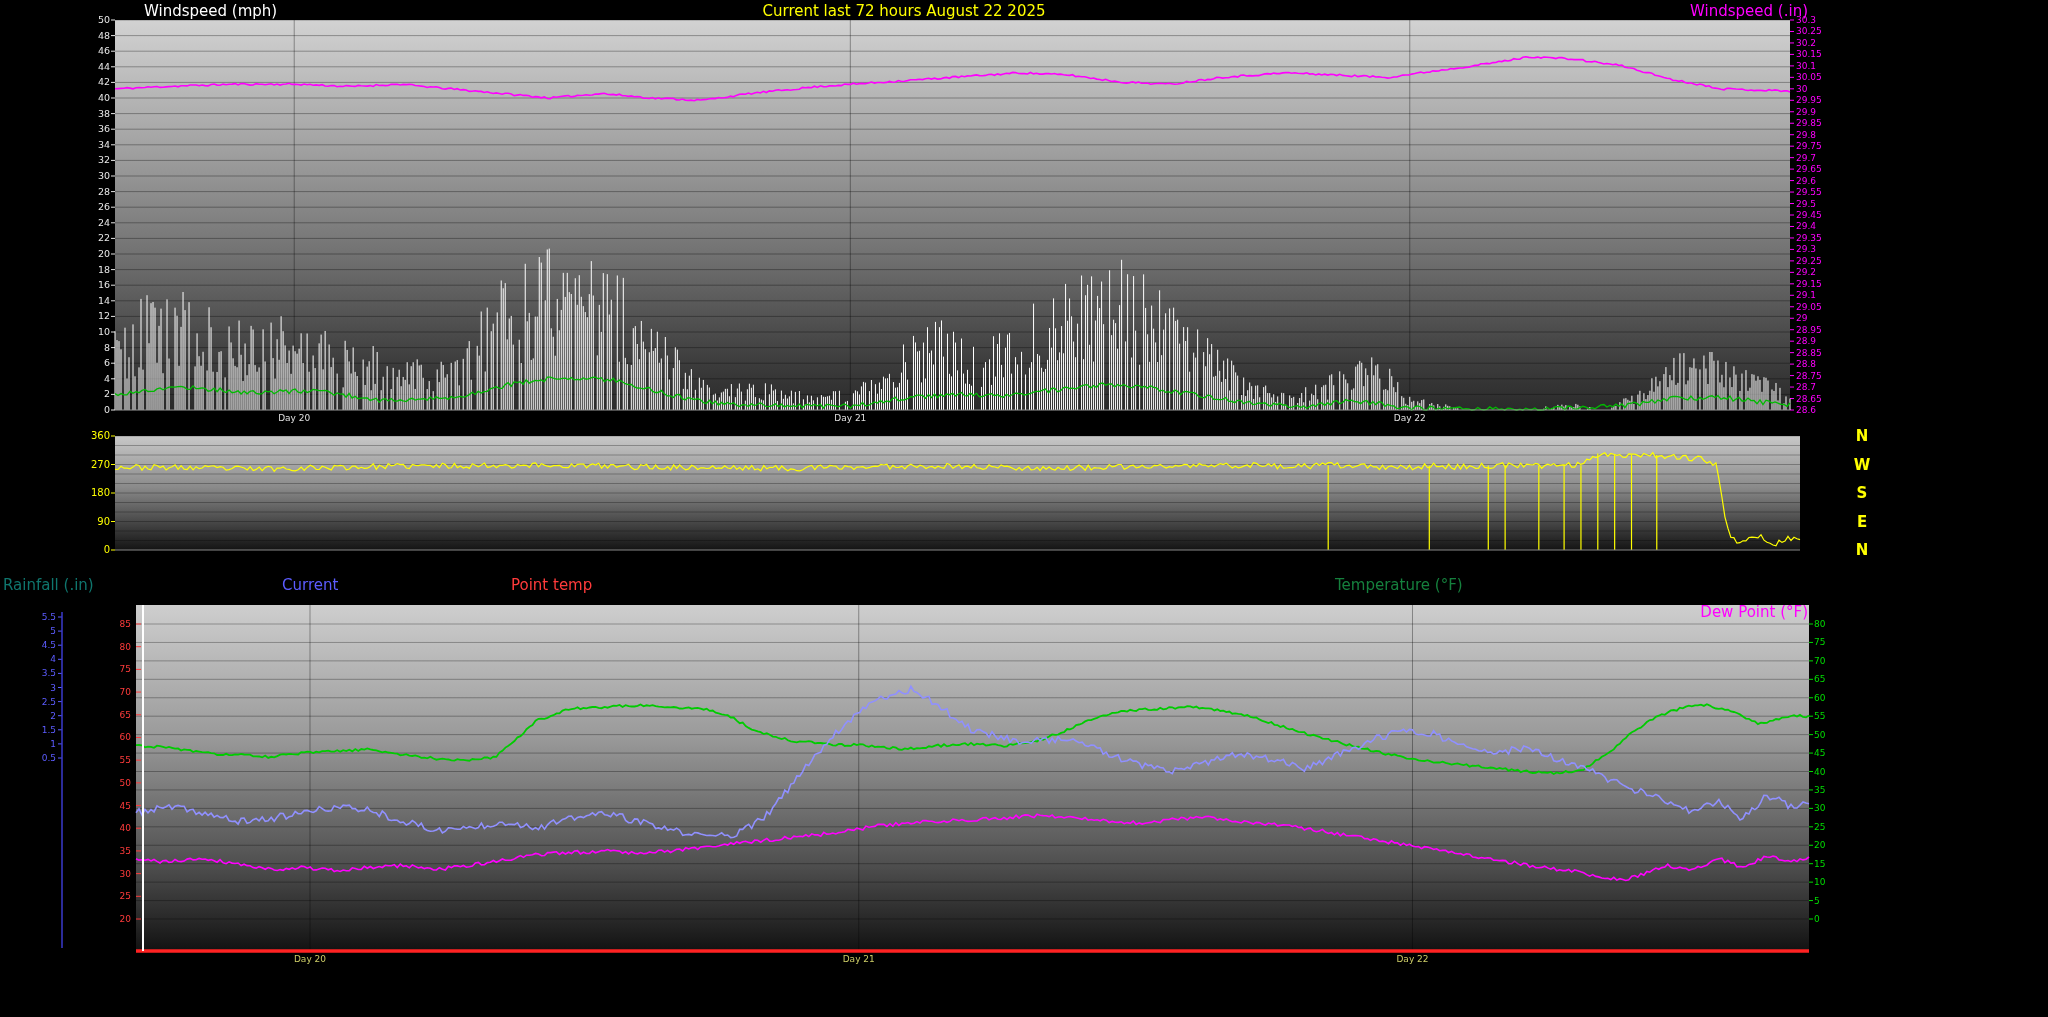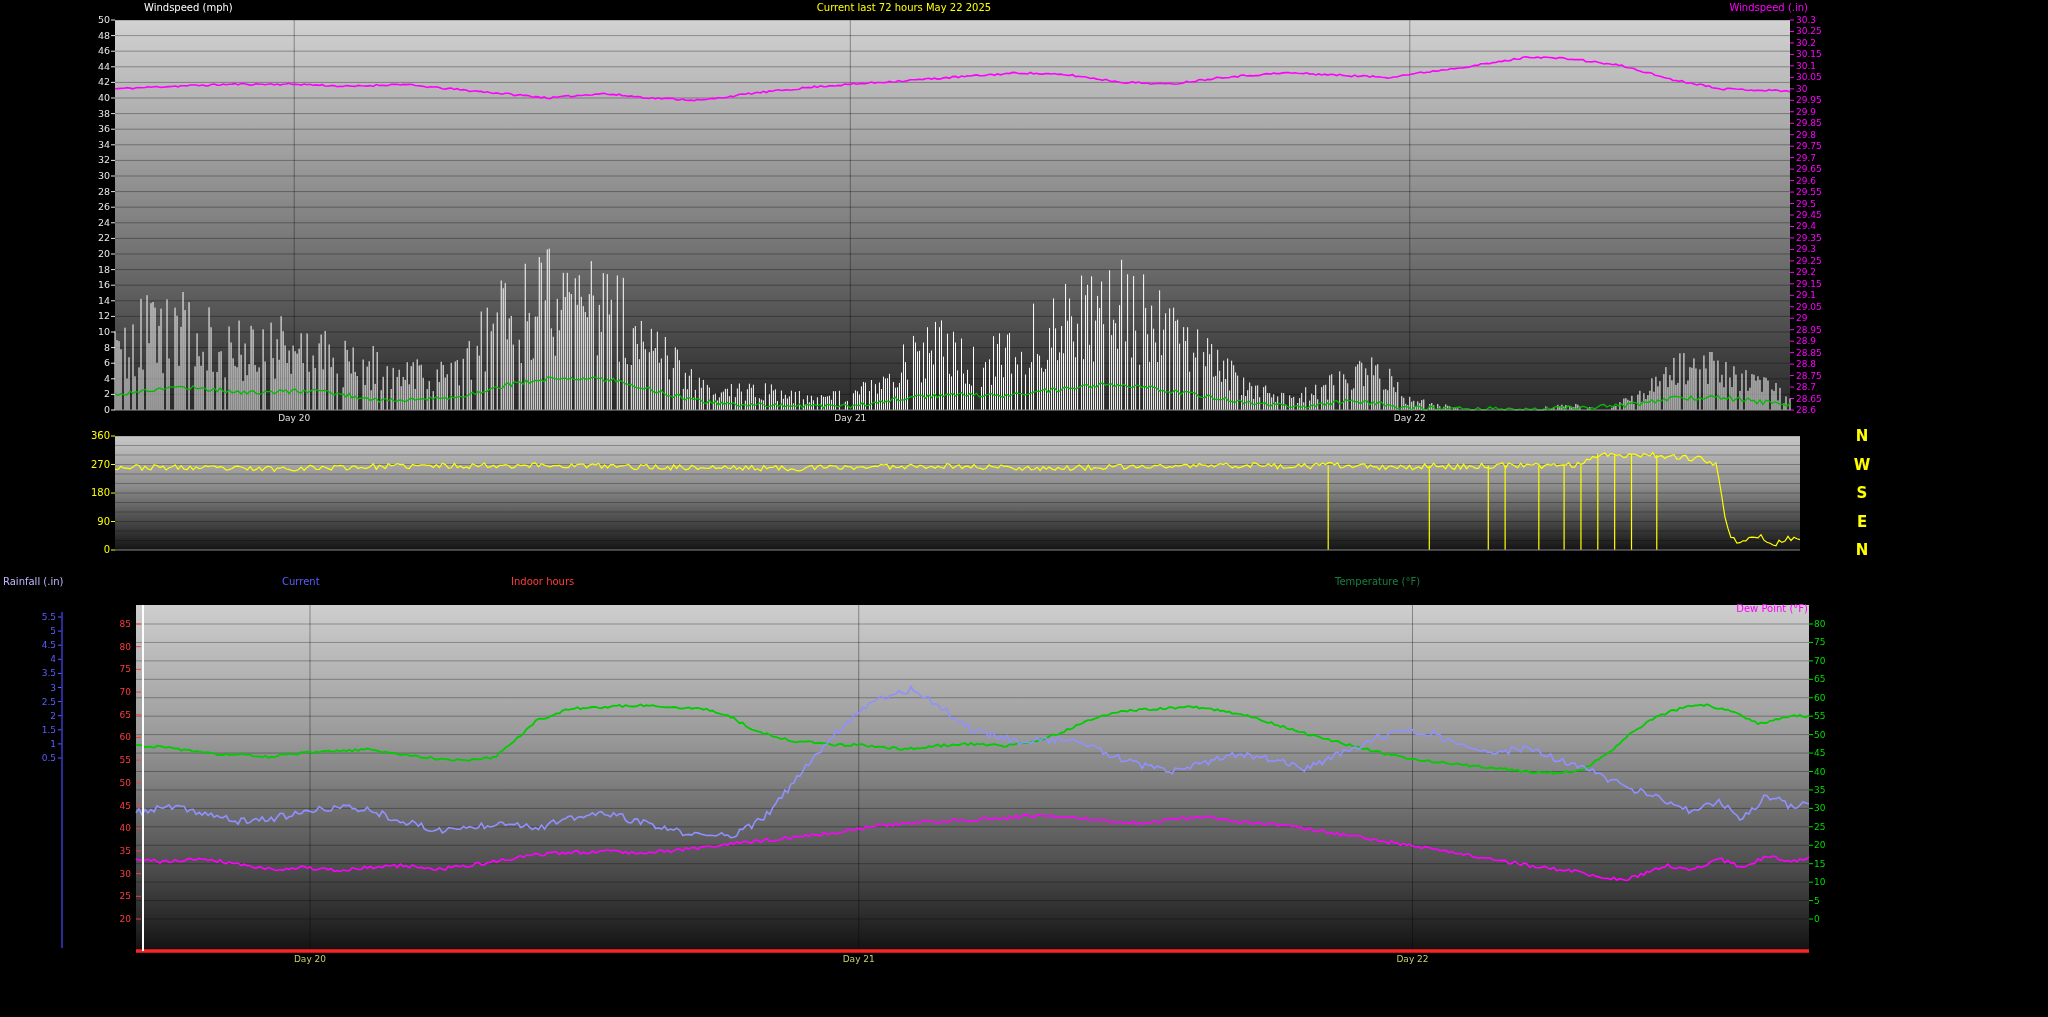--- a/index.html
+++ b/index.html
@@ -1,18 +1,18 @@
 <!DOCTYPE html>
 <html><head>
 <meta charset="utf-8">
 <style>
   html,body{margin:0;padding:0;background:#000;}
   .stage{position:relative;width:2048px;height:1017px;background:#000;overflow:hidden;
          font-family:"DejaVu Sans",sans-serif;}
-  .lbl{position:absolute;font-size:10px;white-space:nowrap;}
+  .lbl{position:absolute;font-size:15px;white-space:nowrap;}
   .lbl.center{transform:translateX(-50%);}
   svg{position:absolute;left:0;top:0;}
 </style>
 </head>
 <body>
 
 <div class="stage">
   <svg id="chartsvg" width="2048" height="1017">
       <defs>
         <linearGradient id="g_wind_baro" x1="0" y1="0" x2="0" y2="1">
@@ -989,21 +989,21 @@
       <line x1="62" y1="612" x2="62" y2="948" stroke="#3a3acc" stroke-width="1.5"></line>
       <polyline points="136.0,745.2 139.0,745.0 142.0,745.4 145.0,747.3 148.0,746.6 151.0,746.9 154.0,747.8 157.0,745.7 160.0,746.2 163.0,746.8 166.0,747.8 169.0,746.9 172.0,747.8 175.0,748.7 178.1,748.4 181.1,750.6 184.1,749.4 187.1,749.8 190.1,750.0 193.1,752.0 196.1,751.0 199.1,751.6 202.1,752.2 205.1,752.4 208.1,752.2 211.1,753.1 214.1,753.3 217.1,755.0 220.1,754.9 223.1,755.0 226.1,753.8 229.1,755.1 232.1,755.2 235.1,754.4 238.1,754.6 241.1,753.9 244.1,754.5 247.1,754.6 250.1,754.7 253.1,756.3 256.1,756.3 259.1,756.5 262.2,757.4 265.2,755.6 268.2,757.9 271.2,756.8 274.2,757.4 277.2,756.1 280.2,754.6 283.2,754.1 286.2,754.5 289.2,753.8 292.2,754.2 295.2,754.3 298.2,754.5 301.2,752.1 304.2,752.4 307.2,751.7 310.2,751.9 313.2,753.1 316.2,751.6 319.2,752.4 322.2,751.1 325.2,751.1 328.2,750.6 331.2,751.6 334.2,751.7 337.2,750.3 340.2,751.7 343.2,750.1 346.3,751.0 349.3,749.7 352.3,751.4 355.3,749.1 358.3,750.9 361.3,749.0 364.3,749.6 367.3,748.4 370.3,749.4 373.3,750.0 376.3,750.4 379.3,751.3 382.3,752.4 385.3,751.6 388.3,752.5 391.3,752.8 394.3,753.4 397.3,753.7 400.3,755.2 403.3,754.8 406.3,754.2 409.3,755.6 412.3,756.0 415.3,755.4 418.3,756.3 421.3,757.8 424.3,757.6 427.3,758.3 430.4,756.8 433.4,758.5 436.4,759.7 439.4,759.1 442.4,758.6 445.4,759.2 448.4,759.5 451.4,760.4 454.4,760.6 457.4,759.2 460.4,759.9 463.4,759.9 466.4,760.3 469.4,760.7 472.4,759.0 475.4,759.4 478.4,759.4 481.4,759.2 484.4,757.3 487.4,757.5 490.4,758.8 493.4,756.6 496.4,756.9 499.4,752.6 502.4,750.8 505.4,747.6 508.4,745.8 511.4,743.5 514.5,741.0 517.5,737.3 520.5,736.1 523.5,733.5 526.5,729.2 529.5,726.7 532.5,725.0 535.5,720.7 538.5,718.8 541.5,718.6 544.5,718.8 547.5,717.8 550.5,716.2 553.5,715.2 556.5,713.4 559.5,713.4 562.5,710.6 565.5,709.4 568.5,709.9 571.5,709.2 574.5,708.7 577.5,707.2 580.5,709.2 583.5,708.0 586.5,708.3 589.5,707.5 592.5,707.0 595.5,706.8 598.6,707.8 601.6,708.2 604.6,706.9 607.6,707.7 610.6,706.7 613.6,705.6 616.6,705.9 619.6,704.9 622.6,707.0 625.6,705.2 628.6,706.2 631.6,706.5 634.6,706.5 637.6,705.9 640.6,704.5 643.6,706.3 646.6,705.3 649.6,705.9 652.6,705.1 655.6,706.1 658.6,706.7 661.6,706.8 664.6,707.4 667.6,707.2 670.6,707.3 673.6,707.0 676.6,707.5 679.6,708.5 682.7,708.6 685.7,707.8 688.7,707.5 691.7,708.7 694.7,708.2 697.7,707.8 700.7,708.6 703.7,709.7 706.7,708.7 709.7,710.9 712.7,710.5 715.7,712.7 718.7,713.4 721.7,714.3 724.7,714.8 727.7,715.2 730.7,717.5 733.7,717.5 736.7,720.6 739.7,723.2 742.7,722.5 745.7,726.0 748.7,727.9 751.7,729.6 754.7,730.3 757.7,731.4 760.7,732.2 763.8,734.1 766.8,733.2 769.8,734.8 772.8,736.6 775.8,736.8 778.8,738.2 781.8,739.0 784.8,737.9 787.8,740.3 790.8,741.4 793.8,741.8 796.8,742.3 799.8,741.3 802.8,741.6 805.8,741.6 808.8,741.2 811.8,741.7 814.8,743.4 817.8,743.0 820.8,743.0 823.8,743.5 826.8,743.4 829.8,744.1 832.8,745.4 835.8,745.6 838.8,744.0 841.8,743.9 844.8,746.0 847.9,745.6 850.9,745.9 853.9,743.8 856.9,745.0 859.9,744.1 862.9,744.3 865.9,746.0 868.9,746.8 871.9,745.5 874.9,747.1 877.9,746.6 880.9,746.9 883.9,746.6 886.9,748.5 889.9,748.8 892.9,746.9 895.9,747.7 898.9,749.5 901.9,749.8 904.9,748.4 907.9,749.1 910.9,747.6 913.9,749.2 916.9,748.2 919.9,748.4 922.9,747.9 925.9,748.0 928.9,746.3 932.0,746.9 935.0,745.6 938.0,744.6 941.0,746.8 944.0,744.2 947.0,746.4 950.0,745.7 953.0,744.5 956.0,745.2 959.0,745.0 962.0,743.8 965.0,743.2 968.0,745.2 971.0,742.9 974.0,745.2 977.0,743.6 980.0,744.3 983.0,743.7 986.0,745.6 989.0,745.0 992.0,744.3 995.0,744.2 998.0,745.2 1001.0,745.7 1004.0,746.8 1007.0,746.3 1010.0,743.9 1013.0,744.8 1016.1,743.9 1019.1,742.9 1022.1,743.3 1025.1,743.0 1028.1,742.6 1031.1,742.2 1034.1,740.9 1037.1,741.5 1040.1,739.0 1043.1,739.7 1046.1,738.1 1049.1,736.6 1052.1,734.4 1055.1,734.9 1058.1,734.6 1061.1,732.9 1064.1,732.1 1067.1,729.0 1070.1,729.3 1073.1,728.1 1076.1,725.0 1079.1,724.5 1082.1,723.5 1085.1,721.4 1088.1,720.2 1091.1,720.1 1094.1,718.8 1097.1,717.9 1100.2,716.3 1103.2,715.5 1106.2,715.5 1109.2,714.5 1112.2,712.9 1115.2,712.8 1118.2,712.3 1121.2,710.9 1124.2,711.0 1127.2,711.6 1130.2,709.8 1133.2,710.7 1136.2,711.0 1139.2,709.1 1142.2,709.1 1145.2,708.4 1148.2,709.8 1151.2,710.1 1154.2,709.5 1157.2,709.8 1160.2,707.7 1163.2,709.4 1166.2,708.9 1169.2,707.1 1172.2,707.3 1175.2,708.8 1178.2,707.5 1181.2,707.2 1184.3,707.4 1187.3,706.1 1190.3,706.3 1193.3,707.6 1196.3,706.6 1199.3,708.5 1202.3,707.8 1205.3,708.4 1208.3,708.3 1211.3,708.6 1214.3,710.4 1217.3,709.3 1220.3,711.0 1223.3,710.6 1226.3,712.1 1229.3,711.5 1232.3,713.7 1235.3,713.4 1238.3,713.9 1241.3,714.1 1244.3,715.8 1247.3,715.0 1250.3,716.8 1253.3,717.6 1256.3,717.4 1259.3,719.4 1262.3,720.8 1265.4,721.8 1268.4,723.0 1271.4,722.0 1274.4,724.8 1277.4,725.1 1280.4,727.1 1283.4,725.8 1286.4,728.3 1289.4,729.3 1292.4,728.9 1295.4,730.7 1298.4,731.9 1301.4,732.1 1304.4,732.2 1307.4,735.1 1310.4,735.6 1313.4,734.8 1316.4,735.9 1319.4,736.8 1322.4,738.6 1325.4,738.9 1328.4,738.8 1331.4,741.4 1334.4,741.2 1337.4,741.0 1340.4,742.6 1343.4,744.2 1346.4,745.5 1349.5,744.1 1352.5,746.2 1355.5,747.0 1358.5,746.6 1361.5,748.7 1364.5,748.8 1367.5,748.5 1370.5,751.2 1373.5,751.5 1376.5,750.8 1379.5,751.3 1382.5,753.6 1385.5,754.8 1388.5,753.7 1391.5,755.3 1394.5,754.3 1397.5,755.6 1400.5,756.2 1403.5,757.2 1406.5,758.6 1409.5,758.9 1412.5,758.7 1415.5,759.1 1418.5,760.3 1421.5,760.8 1424.5,761.0 1427.5,760.2 1430.5,761.4 1433.6,762.6 1436.6,762.5 1439.6,762.5 1442.6,761.6 1445.6,762.8 1448.6,763.6 1451.6,764.6 1454.6,763.8 1457.6,763.4 1460.6,764.4 1463.6,765.1 1466.6,764.2 1469.6,766.7 1472.6,765.7 1475.6,765.8 1478.6,765.4 1481.6,767.4 1484.6,767.8 1487.6,768.1 1490.6,767.5 1493.6,767.9 1496.6,769.0 1499.6,768.0 1502.6,768.8 1505.6,768.2 1508.6,770.8 1511.6,769.2 1514.6,770.6 1517.7,769.8 1520.7,772.3 1523.7,771.0 1526.7,770.5 1529.7,772.5 1532.7,773.0 1535.7,772.8 1538.7,771.4 1541.7,772.6 1544.7,772.5 1547.7,772.9 1550.7,771.9 1553.7,774.0 1556.7,772.5 1559.7,773.4 1562.7,772.9 1565.7,771.1 1568.7,772.3 1571.7,772.4 1574.7,771.4 1577.7,770.4 1580.7,770.2 1583.7,770.0 1586.7,766.4 1589.7,766.0 1592.7,763.6 1595.7,760.2 1598.7,759.7 1601.8,756.8 1604.8,755.3 1607.8,753.3 1610.8,751.2 1613.8,749.4 1616.8,745.5 1619.8,743.9 1622.8,740.1 1625.8,738.1 1628.8,734.5 1631.8,732.2 1634.8,730.8 1637.8,728.7 1640.8,727.7 1643.8,725.1 1646.8,722.0 1649.8,720.1 1652.8,719.7 1655.8,716.8 1658.8,715.7 1661.8,714.1 1664.8,714.8 1667.8,712.5 1670.8,710.4 1673.8,710.0 1676.8,710.7 1679.8,707.7 1682.8,708.4 1685.9,706.6 1688.9,705.6 1691.9,706.3 1694.9,705.3 1697.9,705.3 1700.9,704.7 1703.9,705.9 1706.9,704.2 1709.9,705.6 1712.9,707.4 1715.9,708.5 1718.9,708.9 1721.9,708.4 1724.9,709.9 1727.9,709.6 1730.9,711.5 1733.9,712.0 1736.9,713.0 1739.9,714.4 1742.9,716.5 1745.9,718.6 1748.9,718.8 1751.9,721.0 1754.9,721.4 1757.9,724.1 1760.9,722.6 1763.9,723.0 1766.9,722.9 1770.0,720.8 1773.0,720.6 1776.0,719.0 1779.0,719.5 1782.0,717.6 1785.0,717.4 1788.0,717.2 1791.0,716.0 1794.0,715.2 1797.0,716.6 1800.0,714.9 1803.0,717.0 1806.0,717.4 1809.0,715.5" fill="none" stroke="#00cc00" stroke-width="1.8"></polyline>
       <polyline points="136.0,812.7 139.0,808.8 142.0,815.1 145.0,809.5 148.0,812.8 151.0,809.5 154.0,811.9 157.0,805.8 160.0,807.6 163.0,808.1 166.0,806.8 169.0,804.9 172.0,809.3 175.0,806.2 178.1,805.4 181.1,806.2 184.1,806.2 187.1,811.9 190.1,809.8 193.1,809.3 196.1,814.4 199.1,812.3 202.1,815.1 205.1,812.2 208.1,815.5 211.1,813.2 214.1,817.1 217.1,815.4 220.1,817.5 223.1,817.6 226.1,815.6 229.1,820.7 232.1,821.5 235.1,821.1 238.1,824.1 241.1,818.3 244.1,818.0 247.1,823.3 250.1,822.4 253.1,819.7 256.1,818.5 259.1,820.9 262.2,816.9 265.2,821.4 268.2,820.8 271.2,817.3 274.2,821.3 277.2,816.9 280.2,813.4 283.2,813.5 286.2,819.0 289.2,816.7 292.2,816.1 295.2,811.5 298.2,813.6 301.2,813.8 304.2,810.6 307.2,810.4 310.2,811.6 313.2,812.4 316.2,810.8 319.2,806.6 322.2,808.6 325.2,810.7 328.2,811.1 331.2,810.8 334.2,805.7 337.2,807.1 340.2,808.4 343.2,805.1 346.3,805.6 349.3,805.1 352.3,808.6 355.3,808.6 358.3,811.5 361.3,810.5 364.3,810.6 367.3,807.1 370.3,810.9 373.3,812.5 376.3,812.8 379.3,816.5 382.3,811.1 385.3,813.7 388.3,819.7 391.3,820.5 394.3,820.0 397.3,820.3 400.3,822.6 403.3,822.0 406.3,825.0 409.3,823.5 412.3,820.6 415.3,822.6 418.3,826.2 421.3,823.2 424.3,828.8 427.3,830.4 430.4,831.3 433.4,831.0 436.4,830.1 439.4,828.0 442.4,833.0 445.4,831.2 448.4,827.8 451.4,828.0 454.4,828.7 457.4,829.3 460.4,829.3 463.4,826.5 466.4,828.1 469.4,826.7 472.4,827.5 475.4,828.7 478.4,827.6 481.4,823.0 484.4,828.5 487.4,825.9 490.4,827.0 493.4,826.2 496.4,825.1 499.4,822.2 502.4,822.2 505.4,825.4 508.4,824.2 511.4,824.4 514.5,824.6 517.5,822.9 520.5,827.5 523.5,826.6 526.5,824.0 529.5,827.5 532.5,829.5 535.5,827.6 538.5,829.7 541.5,824.9 544.5,829.1 547.5,824.8 550.5,821.9 553.5,820.0 556.5,823.9 559.5,821.9 562.5,819.4 565.5,818.6 568.5,816.3 571.5,816.0 574.5,820.1 577.5,817.4 580.5,816.7 583.5,817.6 586.5,815.7 589.5,815.0 592.5,812.8 595.5,815.3 598.6,812.2 601.6,811.7 604.6,814.8 607.6,815.2 610.6,816.8 613.6,812.7 616.6,815.8 619.6,813.8 622.6,814.1 625.6,820.4 628.6,822.7 631.6,822.7 634.6,818.9 637.6,819.1 640.6,824.3 643.6,819.7 646.6,821.1 649.6,823.1 652.6,824.0 655.6,828.5 658.6,827.9 661.6,829.1 664.6,826.2 667.6,830.2 670.6,829.0 673.6,830.2 676.6,828.2 679.6,830.2 682.7,835.4 685.7,834.8 688.7,834.4 691.7,835.1 694.7,832.5 697.7,832.9 700.7,834.1 703.7,834.7 706.7,835.5 709.7,835.4 712.7,835.5 715.7,836.0 718.7,834.6 721.7,832.8 724.7,835.5 727.7,835.0 730.7,837.6 733.7,837.2 736.7,836.0 739.7,829.3 742.7,829.4 745.7,826.1 748.7,824.3 751.7,828.5 754.7,821.9 757.7,818.7 760.7,819.6 763.8,819.9 766.8,811.7 769.8,814.4 772.8,807.5 775.8,803.5 778.8,797.9 781.8,798.1 784.8,790.1 787.8,792.7 790.8,784.1 793.8,783.2 796.8,775.9 799.8,776.1 802.8,771.3 805.8,764.5 808.8,765.6 811.8,760.6 814.8,754.6 817.8,753.3 820.8,752.3 823.8,745.1 826.8,744.4 829.8,739.4 832.8,737.9 835.8,730.4 838.8,733.2 841.8,729.4 844.8,724.5 847.9,720.9 850.9,722.0 853.9,714.5 856.9,713.2 859.9,712.5 862.9,707.3 865.9,708.6 868.9,703.1 871.9,702.1 874.9,700.9 877.9,698.8 880.9,696.2 883.9,698.4 886.9,699.2 889.9,695.4 892.9,694.7 895.9,694.0 898.9,690.6 901.9,692.7 904.9,693.9 907.9,693.0 910.9,686.3 913.9,691.4 916.9,692.4 919.9,695.0 922.9,698.1 925.9,696.9 928.9,696.3 932.0,704.4 935.0,703.7 938.0,704.5 941.0,709.8 944.0,709.8 947.0,708.7 950.0,717.6 953.0,718.0 956.0,719.3 959.0,722.6 962.0,721.2 965.0,727.0 968.0,724.2 971.0,732.6 974.0,733.0 977.0,729.8 980.0,729.5 983.0,731.6 986.0,732.9 989.0,737.2 992.0,731.8 995.0,735.7 998.0,739.4 1001.0,735.9 1004.0,739.7 1007.0,735.6 1010.0,742.5 1013.0,738.6 1016.1,739.5 1019.1,744.0 1022.1,742.8 1025.1,742.2 1028.1,742.0 1031.1,743.3 1034.1,740.3 1037.1,737.7 1040.1,740.5 1043.1,738.2 1046.1,737.8 1049.1,743.2 1052.1,738.2 1055.1,742.5 1058.1,736.6 1061.1,740.3 1064.1,740.4 1067.1,740.6 1070.1,740.1 1073.1,738.9 1076.1,741.0 1079.1,742.7 1082.1,742.1 1085.1,745.6 1088.1,746.5 1091.1,745.0 1094.1,745.2 1097.1,748.0 1100.2,747.8 1103.2,754.2 1106.2,752.1 1109.2,757.1 1112.2,757.3 1115.2,756.1 1118.2,754.9 1121.2,761.7 1124.2,761.2 1127.2,760.7 1130.2,759.0 1133.2,761.1 1136.2,761.1 1139.2,763.0 1142.2,768.4 1145.2,763.3 1148.2,765.6 1151.2,764.9 1154.2,768.6 1157.2,766.0 1160.2,767.5 1163.2,767.9 1166.2,772.0 1169.2,771.9 1172.2,773.6 1175.2,767.9 1178.2,768.7 1181.2,768.5 1184.3,769.4 1187.3,767.2 1190.3,768.7 1193.3,763.7 1196.3,762.3 1199.3,763.8 1202.3,762.6 1205.3,760.6 1208.3,764.9 1211.3,759.8 1214.3,760.0 1217.3,756.4 1220.3,760.0 1223.3,759.0 1226.3,755.4 1229.3,755.4 1232.3,752.8 1235.3,757.4 1238.3,754.8 1241.3,754.2 1244.3,757.0 1247.3,752.8 1250.3,754.5 1253.3,758.9 1256.3,756.1 1259.3,757.3 1262.3,757.1 1265.4,755.4 1268.4,761.8 1271.4,760.6 1274.4,761.7 1277.4,759.9 1280.4,760.7 1283.4,759.3 1286.4,764.6 1289.4,765.9 1292.4,762.5 1295.4,764.1 1298.4,767.2 1301.4,769.1 1304.4,771.2 1307.4,765.5 1310.4,768.6 1313.4,762.5 1316.4,764.7 1319.4,760.9 1322.4,764.7 1325.4,759.8 1328.4,757.1 1331.4,759.5 1334.4,753.8 1337.4,751.8 1340.4,756.0 1343.4,749.9 1346.4,750.4 1349.5,751.3 1352.5,747.7 1355.5,747.1 1358.5,749.2 1361.5,747.2 1364.5,743.4 1367.5,740.7 1370.5,742.3 1373.5,739.8 1376.5,735.0 1379.5,735.1 1382.5,739.2 1385.5,739.2 1388.5,733.7 1391.5,730.9 1394.5,730.8 1397.5,731.3 1400.5,730.9 1403.5,729.2 1406.5,732.0 1409.5,729.4 1412.5,729.7 1415.5,733.9 1418.5,734.7 1421.5,734.3 1424.5,735.0 1427.5,736.0 1430.5,735.9 1433.6,730.6 1436.6,734.7 1439.6,733.9 1442.6,741.0 1445.6,740.8 1448.6,738.2 1451.6,740.9 1454.6,742.3 1457.6,744.2 1460.6,744.2 1463.6,744.0 1466.6,746.8 1469.6,747.8 1472.6,748.8 1475.6,749.2 1478.6,750.8 1481.6,751.1 1484.6,749.4 1487.6,752.5 1490.6,751.9 1493.6,754.1 1496.6,753.4 1499.6,750.6 1502.6,751.8 1505.6,750.0 1508.6,754.1 1511.6,747.0 1514.6,747.8 1517.7,749.8 1520.7,751.7 1523.7,746.0 1526.7,747.0 1529.7,748.4 1532.7,751.4 1535.7,749.4 1538.7,749.7 1541.7,755.0 1544.7,756.1 1547.7,756.5 1550.7,753.8 1553.7,760.9 1556.7,761.6 1559.7,760.9 1562.7,758.7 1565.7,764.5 1568.7,764.9 1571.7,762.9 1574.7,763.2 1577.7,768.1 1580.7,765.5 1583.7,766.1 1586.7,769.6 1589.7,770.8 1592.7,768.9 1595.7,773.5 1598.7,773.0 1601.8,774.1 1604.8,776.9 1607.8,782.1 1610.8,779.9 1613.8,779.6 1616.8,779.7 1619.8,782.9 1622.8,784.9 1625.8,786.5 1628.8,788.3 1631.8,788.9 1634.8,793.1 1637.8,792.4 1640.8,788.6 1643.8,791.0 1646.8,795.5 1649.8,795.5 1652.8,796.4 1655.8,794.4 1658.8,796.0 1661.8,799.5 1664.8,802.6 1667.8,804.0 1670.8,802.0 1673.8,804.7 1676.8,805.6 1679.8,806.5 1682.8,809.1 1685.9,806.8 1688.9,813.3 1691.9,810.8 1694.9,809.5 1697.9,810.3 1700.9,808.4 1703.9,804.9 1706.9,803.1 1709.9,803.7 1712.9,806.0 1715.9,803.1 1718.9,799.4 1721.9,805.1 1724.9,808.2 1727.9,805.4 1730.9,809.7 1733.9,813.1 1736.9,815.2 1739.9,819.9 1742.9,818.6 1745.9,812.8 1748.9,814.0 1751.9,807.9 1754.9,809.6 1757.9,807.3 1760.9,802.1 1763.9,795.3 1766.9,795.5 1770.0,799.8 1773.0,798.5 1776.0,798.8 1779.0,797.3 1782.0,800.5 1785.0,800.9 1788.0,808.3 1791.0,804.3 1794.0,808.0 1797.0,808.0 1800.0,805.1 1803.0,802.0 1806.0,803.1 1809.0,803.7" fill="none" stroke="#9090ff" stroke-width="1.6"></polyline>
       <polyline points="136.0,858.7 139.0,860.1 142.0,859.8 145.0,860.3 148.0,859.4 151.0,860.9 154.0,859.5 157.0,861.4 160.0,863.0 163.0,860.7 166.0,860.4 169.0,862.4 172.0,862.1 175.0,859.5 178.1,861.2 181.1,861.6 184.1,861.1 187.1,859.1 190.1,858.4 193.1,859.9 196.1,859.8 199.1,858.4 202.1,859.3 205.1,859.0 208.1,860.3 211.1,859.6 214.1,860.7 217.1,862.2 220.1,859.7 223.1,862.7 226.1,863.7 229.1,861.9 232.1,863.1 235.1,863.5 238.1,863.0 241.1,865.5 244.1,864.2 247.1,865.6 250.1,865.8 253.1,867.6 256.1,868.1 259.1,866.7 262.2,867.8 265.2,869.3 268.2,867.5 271.2,868.4 274.2,870.0 277.2,870.5 280.2,869.6 283.2,870.3 286.2,868.4 289.2,869.3 292.2,867.8 295.2,869.2 298.2,868.0 301.2,866.1 304.2,866.5 307.2,868.2 310.2,866.9 313.2,870.0 316.2,869.9 319.2,868.9 322.2,868.0 325.2,868.3 328.2,869.8 331.2,868.7 334.2,871.6 337.2,870.6 340.2,871.4 343.2,870.0 346.3,870.8 349.3,870.6 352.3,867.8 355.3,868.5 358.3,869.5 361.3,869.4 364.3,866.3 367.3,868.2 370.3,866.5 373.3,868.5 376.3,867.5 379.3,866.5 382.3,867.5 385.3,865.3 388.3,865.7 391.3,865.8 394.3,864.6 397.3,867.6 400.3,864.1 403.3,866.4 406.3,865.8 409.3,867.8 412.3,864.9 415.3,866.4 418.3,868.0 421.3,867.2 424.3,868.6 427.3,867.7 430.4,868.3 433.4,870.0 436.4,870.0 439.4,867.7 442.4,869.3 445.4,870.0 448.4,866.2 451.4,867.7 454.4,865.9 457.4,865.9 460.4,866.7 463.4,865.5 466.4,867.2 469.4,866.7 472.4,866.1 475.4,863.0 478.4,862.4 481.4,864.9 484.4,864.7 487.4,862.6 490.4,862.3 493.4,860.5 496.4,862.3 499.4,860.8 502.4,859.0 505.4,860.2 508.4,860.3 511.4,860.1 514.5,858.9 517.5,857.0 520.5,855.6 523.5,857.4 526.5,855.2 529.5,855.3 532.5,854.7 535.5,853.4 538.5,854.0 541.5,855.8 544.5,855.5 547.5,852.6 550.5,852.6 553.5,852.1 556.5,851.8 559.5,854.5 562.5,852.3 565.5,854.0 568.5,852.2 571.5,853.5 574.5,850.9 577.5,850.6 580.5,853.9 583.5,852.2 586.5,853.5 589.5,853.4 592.5,851.0 595.5,852.8 598.6,851.7 601.6,850.6 604.6,850.8 607.6,849.6 610.6,850.8 613.6,850.3 616.6,850.7 619.6,851.1 622.6,853.3 625.6,851.6 628.6,853.9 631.6,851.7 634.6,853.3 637.6,853.8 640.6,852.5 643.6,853.8 646.6,853.4 649.6,851.9 652.6,852.7 655.6,852.6 658.6,850.2 661.6,850.0 664.6,852.1 667.6,850.4 670.6,852.5 673.6,850.9 676.6,849.2 679.6,849.1 682.7,851.0 685.7,847.8 688.7,848.9 691.7,847.7 694.7,847.4 697.7,849.4 700.7,847.0 703.7,846.6 706.7,846.2 709.7,846.3 712.7,846.7 715.7,846.7 718.7,845.9 721.7,844.9 724.7,844.2 727.7,845.1 730.7,842.8 733.7,844.3 736.7,841.8 739.7,843.3 742.7,841.7 745.7,841.3 748.7,842.4 751.7,843.1 754.7,840.1 757.7,840.3 760.7,842.2 763.8,840.1 766.8,838.5 769.8,841.2 772.8,841.1 775.8,840.3 778.8,840.2 781.8,839.4 784.8,836.6 787.8,838.4 790.8,839.0 793.8,836.2 796.8,836.7 799.8,836.3 802.8,836.6 805.8,834.8 808.8,836.6 811.8,833.8 814.8,834.9 817.8,834.9 820.8,836.2 823.8,832.4 826.8,834.1 829.8,834.0 832.8,833.0 835.8,834.0 838.8,832.6 841.8,832.2 844.8,831.7 847.9,829.3 850.9,829.9 853.9,830.3 856.9,828.2 859.9,828.9 862.9,830.1 865.9,826.1 868.9,827.2 871.9,826.8 874.9,826.4 877.9,824.4 880.9,824.4 883.9,824.3 886.9,826.5 889.9,823.7 892.9,826.2 895.9,822.6 898.9,825.5 901.9,823.1 904.9,823.2 907.9,822.5 910.9,823.8 913.9,823.2 916.9,821.6 919.9,823.1 922.9,820.5 925.9,820.6 928.9,821.3 932.0,821.3 935.0,822.3 938.0,822.6 941.0,822.1 944.0,821.0 947.0,822.3 950.0,821.4 953.0,819.0 956.0,819.7 959.0,820.7 962.0,819.5 965.0,820.7 968.0,821.4 971.0,821.2 974.0,821.0 977.0,821.0 980.0,819.3 983.0,817.7 986.0,817.5 989.0,819.9 992.0,818.6 995.0,817.7 998.0,819.3 1001.0,819.5 1004.0,817.4 1007.0,819.4 1010.0,817.2 1013.0,818.5 1016.1,815.2 1019.1,818.1 1022.1,815.7 1025.1,814.9 1028.1,815.1 1031.1,816.5 1034.1,817.6 1037.1,814.2 1040.1,815.2 1043.1,815.6 1046.1,815.7 1049.1,816.6 1052.1,815.0 1055.1,817.9 1058.1,817.0 1061.1,816.8 1064.1,817.9 1067.1,817.0 1070.1,816.5 1073.1,817.1 1076.1,817.7 1079.1,818.5 1082.1,819.3 1085.1,817.4 1088.1,820.2 1091.1,819.5 1094.1,820.2 1097.1,819.8 1100.2,820.8 1103.2,819.3 1106.2,820.2 1109.2,822.6 1112.2,821.4 1115.2,822.2 1118.2,822.4 1121.2,821.8 1124.2,823.7 1127.2,822.6 1130.2,823.3 1133.2,821.0 1136.2,824.4 1139.2,822.9 1142.2,824.1 1145.2,823.2 1148.2,822.8 1151.2,822.4 1154.2,821.0 1157.2,822.0 1160.2,822.6 1163.2,819.6 1166.2,819.5 1169.2,819.5 1172.2,818.2 1175.2,819.0 1178.2,819.8 1181.2,817.3 1184.3,817.9 1187.3,820.0 1190.3,817.2 1193.3,818.2 1196.3,816.5 1199.3,817.4 1202.3,818.0 1205.3,816.6 1208.3,816.2 1211.3,816.9 1214.3,817.4 1217.3,820.1 1220.3,818.8 1223.3,820.1 1226.3,818.9 1229.3,820.4 1232.3,821.7 1235.3,821.4 1238.3,822.2 1241.3,823.0 1244.3,820.8 1247.3,821.5 1250.3,822.8 1253.3,824.0 1256.3,822.4 1259.3,822.6 1262.3,823.9 1265.4,825.2 1268.4,823.1 1271.4,824.0 1274.4,823.2 1277.4,825.9 1280.4,825.4 1283.4,824.9 1286.4,825.0 1289.4,825.0 1292.4,826.4 1295.4,825.6 1298.4,827.5 1301.4,827.1 1304.4,830.1 1307.4,828.6 1310.4,828.1 1313.4,830.8 1316.4,831.7 1319.4,830.9 1322.4,829.4 1325.4,832.0 1328.4,833.5 1331.4,832.5 1334.4,834.8 1337.4,832.6 1340.4,835.8 1343.4,833.3 1346.4,835.8 1349.5,835.7 1352.5,835.6 1355.5,835.5 1358.5,835.8 1361.5,836.2 1364.5,838.7 1367.5,838.6 1370.5,840.4 1373.5,838.8 1376.5,839.5 1379.5,841.5 1382.5,841.1 1385.5,841.8 1388.5,843.7 1391.5,840.8 1394.5,842.9 1397.5,842.9 1400.5,845.3 1403.5,843.2 1406.5,845.4 1409.5,844.2 1412.5,846.1 1415.5,846.7 1418.5,846.6 1421.5,848.6 1424.5,846.7 1427.5,847.1 1430.5,847.9 1433.6,849.5 1436.6,848.8 1439.6,850.7 1442.6,850.4 1445.6,850.4 1448.6,852.5 1451.6,851.4 1454.6,853.2 1457.6,853.7 1460.6,853.5 1463.6,855.1 1466.6,853.8 1469.6,854.2 1472.6,857.1 1475.6,857.4 1478.6,858.3 1481.6,857.5 1484.6,858.2 1487.6,857.8 1490.6,858.0 1493.6,860.3 1496.6,860.3 1499.6,860.6 1502.6,860.4 1505.6,860.6 1508.6,863.6 1511.6,863.7 1514.6,861.2 1517.7,863.6 1520.7,865.2 1523.7,863.1 1526.7,863.7 1529.7,867.2 1532.7,865.6 1535.7,867.6 1538.7,867.8 1541.7,867.4 1544.7,866.2 1547.7,867.9 1550.7,869.2 1553.7,867.5 1556.7,870.8 1559.7,869.8 1562.7,870.6 1565.7,870.6 1568.7,869.5 1571.7,872.0 1574.7,869.8 1577.7,870.7 1580.7,871.8 1583.7,872.8 1586.7,874.6 1589.7,876.1 1592.7,874.6 1595.7,876.4 1598.7,876.9 1601.8,878.0 1604.8,878.5 1607.8,878.3 1610.8,879.6 1613.8,877.3 1616.8,880.1 1619.8,878.7 1622.8,879.4 1625.8,880.5 1628.8,879.7 1631.8,876.2 1634.8,875.5 1637.8,877.2 1640.8,873.6 1643.8,875.3 1646.8,871.4 1649.8,872.2 1652.8,869.9 1655.8,868.1 1658.8,869.3 1661.8,867.6 1664.8,867.0 1667.8,864.1 1670.8,867.3 1673.8,868.4 1676.8,868.2 1679.8,867.2 1682.8,868.3 1685.9,868.4 1688.9,870.3 1691.9,869.3 1694.9,868.6 1697.9,866.5 1700.9,867.4 1703.9,866.3 1706.9,865.2 1709.9,862.5 1712.9,860.4 1715.9,859.4 1718.9,858.7 1721.9,858.1 1724.9,862.7 1727.9,860.4 1730.9,863.1 1733.9,862.6 1736.9,866.9 1739.9,866.5 1742.9,866.9 1745.9,866.6 1748.9,864.4 1751.9,863.9 1754.9,863.2 1757.9,858.9 1760.9,860.5 1763.9,856.4 1766.9,857.0 1770.0,857.3 1773.0,856.1 1776.0,856.8 1779.0,859.9 1782.0,860.2 1785.0,861.0 1788.0,860.5 1791.0,861.7 1794.0,859.9 1797.0,861.6 1800.0,858.8 1803.0,859.9 1806.0,859.2 1809.0,857.0" fill="none" stroke="#ff00ff" stroke-width="1.6"></polyline>
       <line x1="136" y1="951" x2="1809" y2="951" stroke="#ff2222" stroke-width="3"></line>
       <line x1="136" y1="951" x2="1809" y2="951" stroke="#ff2222" stroke-width="3"></line>
       <line x1="143" y1="605" x2="143" y2="951" stroke="#ffffff" stroke-width="2"></line>
     </svg>
 
   <span class="lbl" style="left:144px;top:2px;color:#ffffff">Windspeed (mph)</span>
-  <span class="lbl center" style="left:904px;top:2px;color:#ffff00">Current last 72 hours May 22 2025</span>
+  <span class="lbl center" style="left:904px;top:2px;color:#ffff00">Current last 72 hours August 22 2025</span>
   <span class="lbl" style="right:240px;top:2px;color:#ff00ff">Windspeed (.in)</span>
 
-  <span class="lbl" style="left:3px;top:576px;color:#c4b5fd">Rainfall (.in)</span>
+  <span class="lbl" style="left:3px;top:576px;color:#0f766e">Rainfall (.in)</span>
   <span class="lbl" style="left:282px;top:576px;color:#5c5cff">Current</span>
-  <span class="lbl" style="left:511px;top:576px;color:#ff3b3b">Indoor hours</span>
+  <span class="lbl" style="left:511px;top:576px;color:#ff3b3b">Point temp</span>
   <span class="lbl" style="left:1335px;top:576px;color:#15803d">Temperature (°F)</span>
   <span class="lbl" style="right:240px;top:603px;color:#ff00ff">Dew Point (°F)</span>
 </div>
 
 </body></html>

